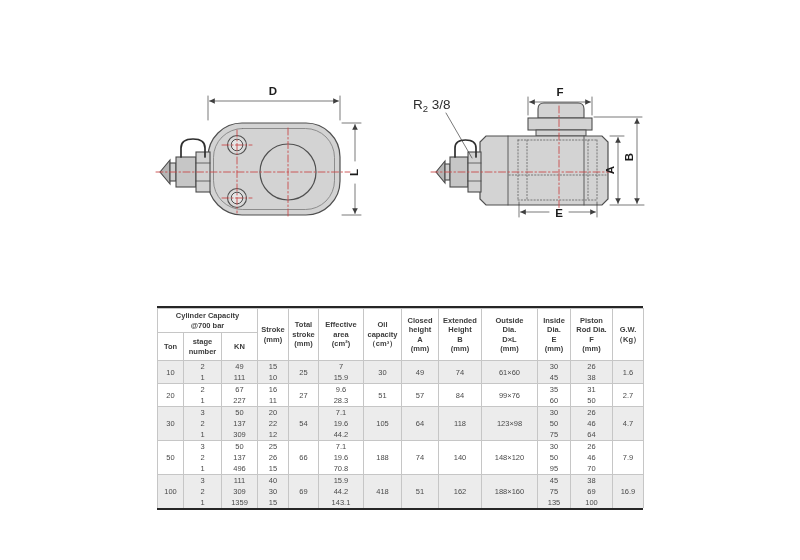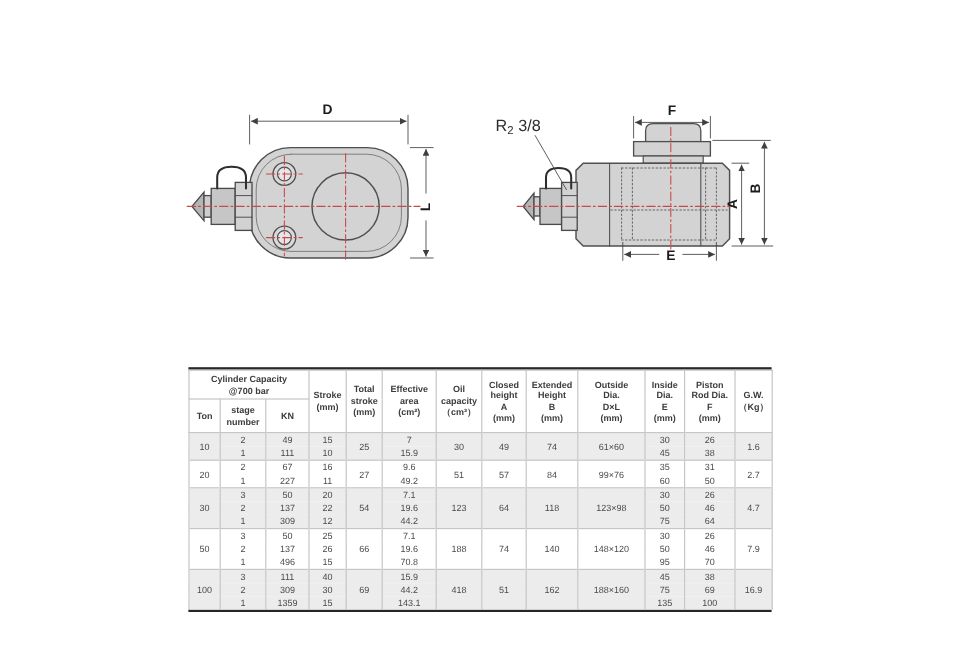--- a/index.html
+++ b/index.html
@@ -253,32 +253,32 @@
             <td rowspan="2">84</td>
             <td rowspan="2">99×76</td>
             <td>35</td>
             <td>31</td>
             <td rowspan="2">2.7</td>
           </tr>
           <tr>
             <td>1</td>
             <td>227</td>
             <td>11</td>
-            <td>49.2</td>
+            <td>28.3</td>
             <td>60</td>
             <td>50</td>
           </tr>
           <tr class="gstart shaded">
             <td rowspan="3">30</td>
             <td>3</td>
             <td>50</td>
             <td>20</td>
             <td rowspan="3">54</td>
             <td>7.1</td>
-            <td rowspan="3">123</td>
+            <td rowspan="3">105</td>
             <td rowspan="3">64</td>
             <td rowspan="3">118</td>
             <td rowspan="3">123×98</td>
             <td>30</td>
             <td>26</td>
             <td rowspan="3">4.7</td>
           </tr>
           <tr class="shaded">
             <td>2</td>
             <td>137</td>

